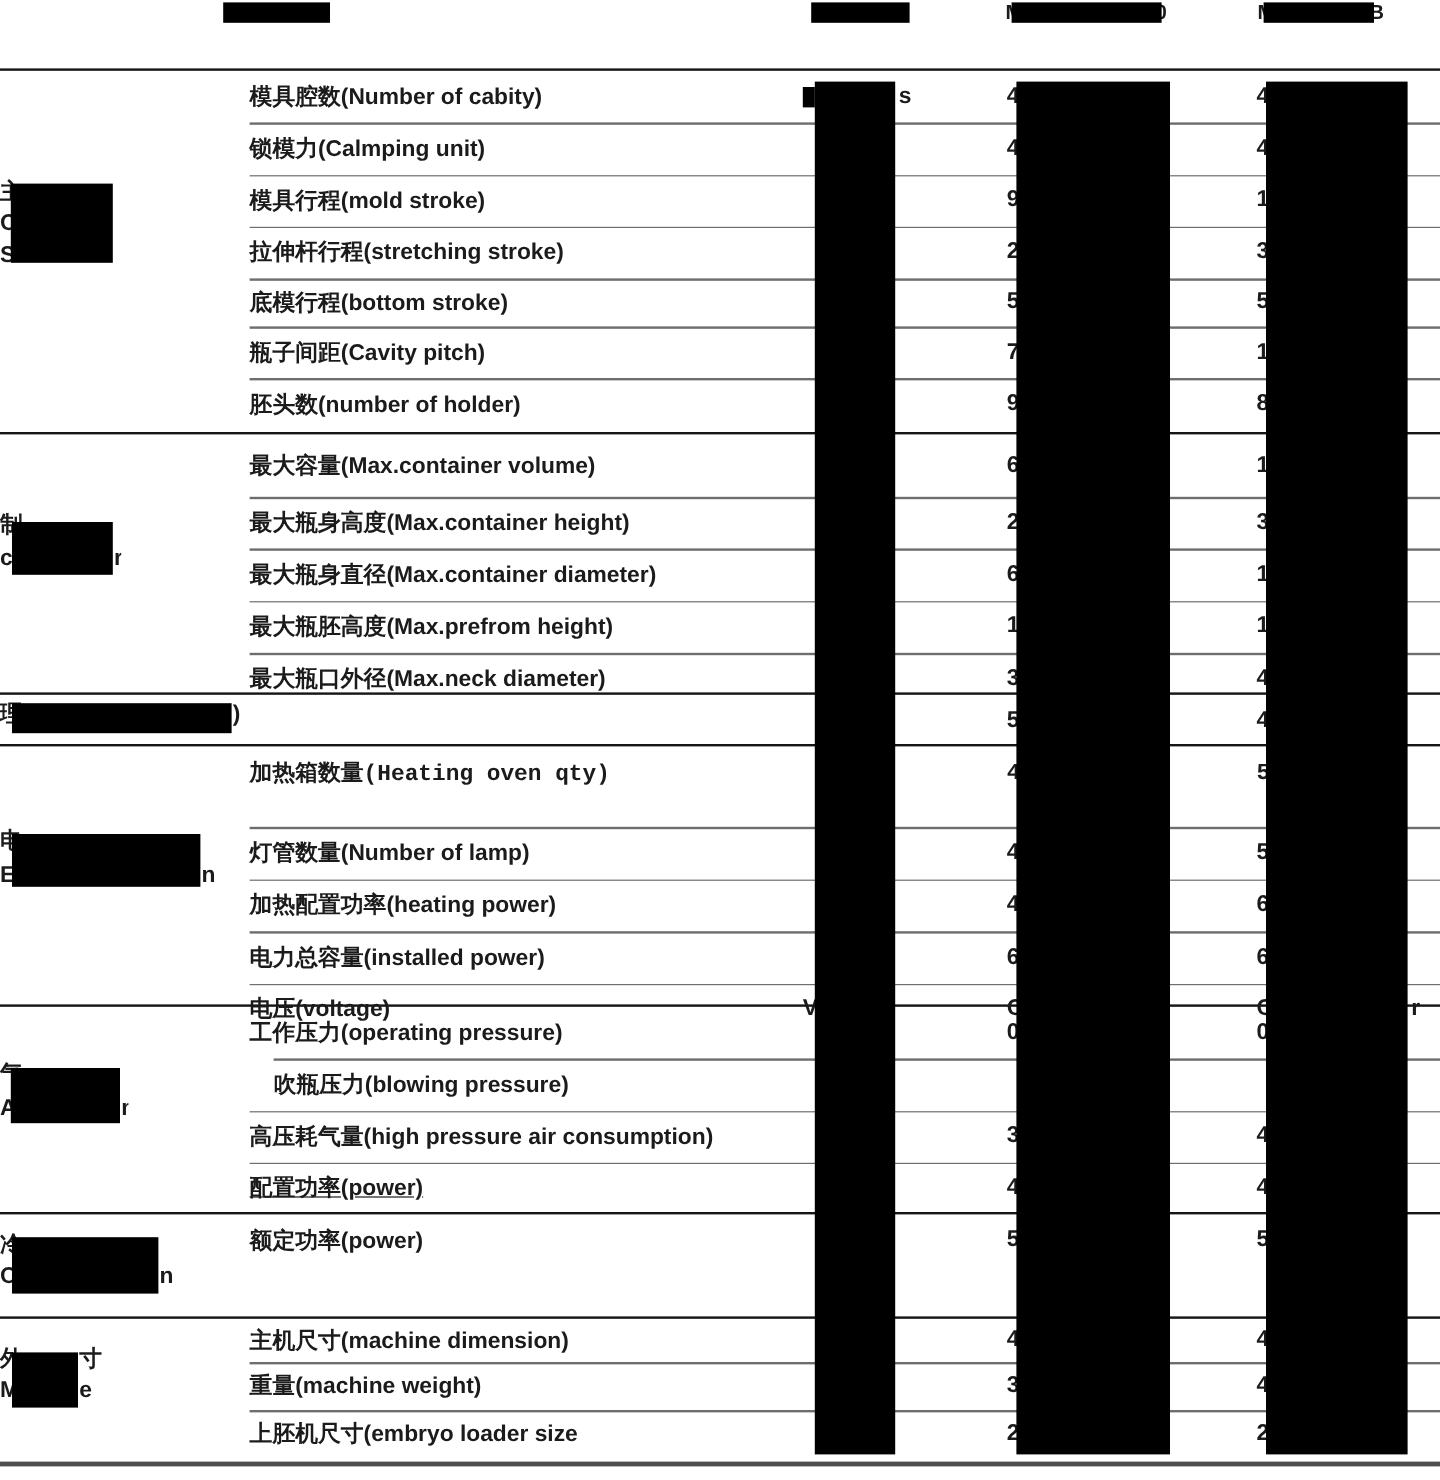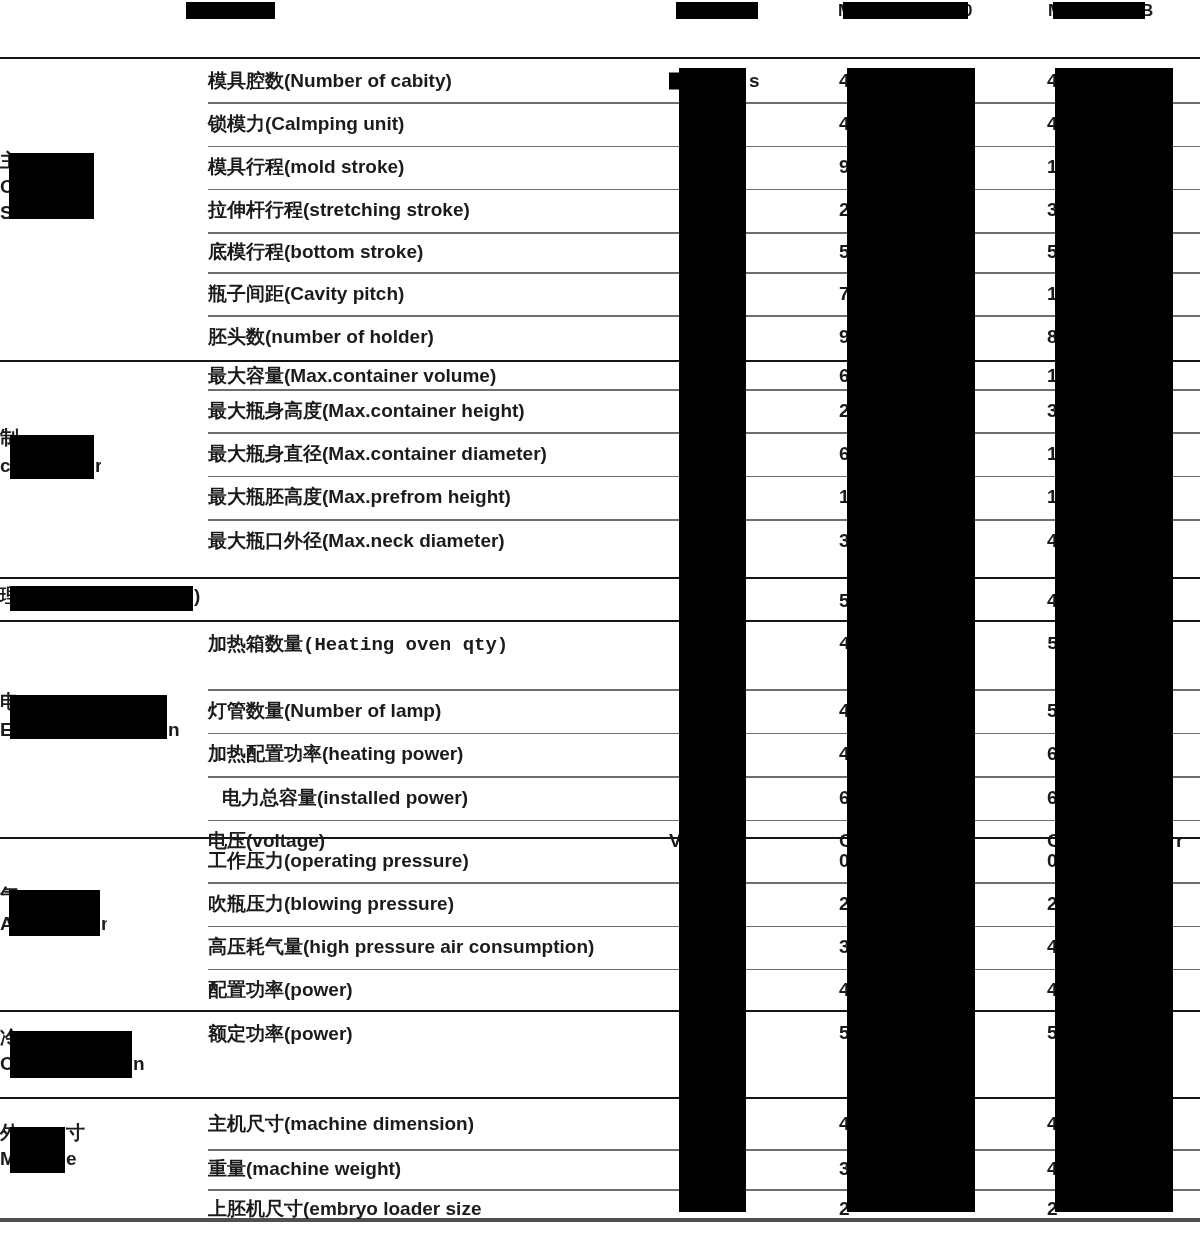--- a/index.html
+++ b/index.html
@@ -89,21 +89,21 @@
           <span class="param">胚头数(number of holder)</span>
           <span class="frag" style="left: 839px;">9</span>
           <span class="frag" style="left: 1047px;">8</span>
         </div>
       </div>
       <div class="grp" style="height: 217px;">
         <span class="lab" style="left: 0px; top: 64px;">制</span>
         <span class="lab" style="left: 0px; top: 92px;">c</span>
         <span class="lab" style="left: 95px; top: 92px;"><span class="fragclip">r</span></span>
         <div class="redact" style="left: 10px; top: 73px; width: 84px; height: 44px;"></div>
-        <div class="row" style="height: 27px;">
+        <div class="row" style="height: 52px;">
           <span class="param">最大容量(Max.container volume)</span>
           <span class="frag" style="left: 839px;">6</span>
           <span class="frag" style="left: 1047px;">1</span>
         </div>
         <div class="row" style="height: 43.4px;">
           <div class="sep"></div>
           <span class="param">最大瓶身高度(Max.container height)</span>
           <span class="frag" style="left: 839px;">2</span>
           <span class="frag" style="left: 1047px;">3</span>
         </div>
@@ -150,21 +150,21 @@
           <span class="param">灯管数量(Number of lamp)</span>
           <span class="frag" style="left: 839px;">4</span>
           <span class="frag" style="left: 1047px;">5</span>
         </div>
         <div class="row" style="height: 43.4px;">
           <div class="sep"></div>
           <span class="param">加热配置功率(heating power)</span>
           <span class="frag" style="left: 839px;">4</span>
           <span class="frag" style="left: 1047px;">6</span>
         </div>
-        <div class="row" style="height: 43.4px; padding-left: 14px;">
+        <div class="row" style="height: 43.4px;">
           <div class="sep"></div>
           <span class="param">电力总容量(installed power)</span>
           <span class="frag" style="left: 839px;">6</span>
           <span class="frag" style="left: 1047px;">6</span>
         </div>
         <div class="row" style="height: 43.4px;">
           <div class="sep"></div>
           <span class="param">电压(voltage)</span>
           <span class="frag" style="left: 669px;">V</span>
           <span class="frag" style="left: 839px;">C</span>
@@ -175,33 +175,33 @@
       <div class="grp" style="height: 173px;">
         <span class="lab" style="left: 0px; top: 45px;">气</span>
         <span class="lab" style="left: 0px; top: 73px;">A</span>
         <span class="lab" style="left: 101px; top: 73px;"><span class="fragclip">m</span></span>
         <div class="redact" style="left: 9px; top: 51px; width: 91px; height: 46px;"></div>
         <div class="row" style="height: 43.25px;">
           <span class="param">工作压力(operating pressure)</span>
           <span class="frag" style="left: 839px;">0</span>
           <span class="frag" style="left: 1047px;">0</span>
         </div>
-        <div class="row" style="height: 43.25px;">
+        <div class="row" style="height: 43.25px; margin-left: 20px;">
           <div class="sep"></div>
           <span class="param">吹瓶压力(blowing pressure)</span>
           <span class="frag" style="left: 839px;">2</span>
           <span class="frag" style="left: 1047px;">2</span>
         </div>
         <div class="row" style="height: 43.25px;">
           <div class="sep"></div>
           <span class="param">高压耗气量(high pressure air consumption)</span>
           <span class="frag" style="left: 839px;">3</span>
           <span class="frag" style="left: 1047px;">4</span>
         </div>
-        <div class="row" style="height: 43.25px;">
+        <div class="row" style="height: 43.25px; text-decoration: underline;">
           <div class="sep"></div>
           <span class="param">配置功率(power)</span>
           <span class="frag" style="left: 839px;">4</span>
           <span class="frag" style="left: 1047px;">4</span>
         </div>
       </div>
       <div class="grp" style="height: 87px;">
         <span class="lab" style="left: 0px; top: 14px;">冷</span>
         <span class="lab" style="left: 0px; top: 40px;">C</span>
         <span class="lab" style="left: 133px; top: 40px;">n</span>
@@ -211,21 +211,21 @@
           <span class="frag" style="left: 839px;">5</span>
           <span class="frag" style="left: 1047px;">5</span>
         </div>
       </div>
       <div class="grp" style="height: 121px;">
         <span class="lab" style="left: 0px; top: 22px;">外</span>
         <span class="lab" style="left: 66px; top: 22px;">寸</span>
         <span class="lab" style="left: 0px; top: 48px;">M</span>
         <span class="lab" style="left: 66px; top: 48px;">e</span>
         <div class="redact" style="left: 10px; top: 28px; width: 55px; height: 46px;"></div>
-        <div class="row" style="height: 50px;">
+        <div class="row" style="height: 36px;">
           <span class="param">主机尺寸(machine dimension)</span>
           <span class="frag" style="left: 839px;">4</span>
           <span class="frag" style="left: 1047px;">4</span>
         </div>
         <div class="row" style="height: 40.3333px;">
           <div class="sep"></div>
           <span class="param">重量(machine weight)</span>
           <span class="frag" style="left: 839px;">3</span>
           <span class="frag" style="left: 1047px;">4</span>
         </div>

